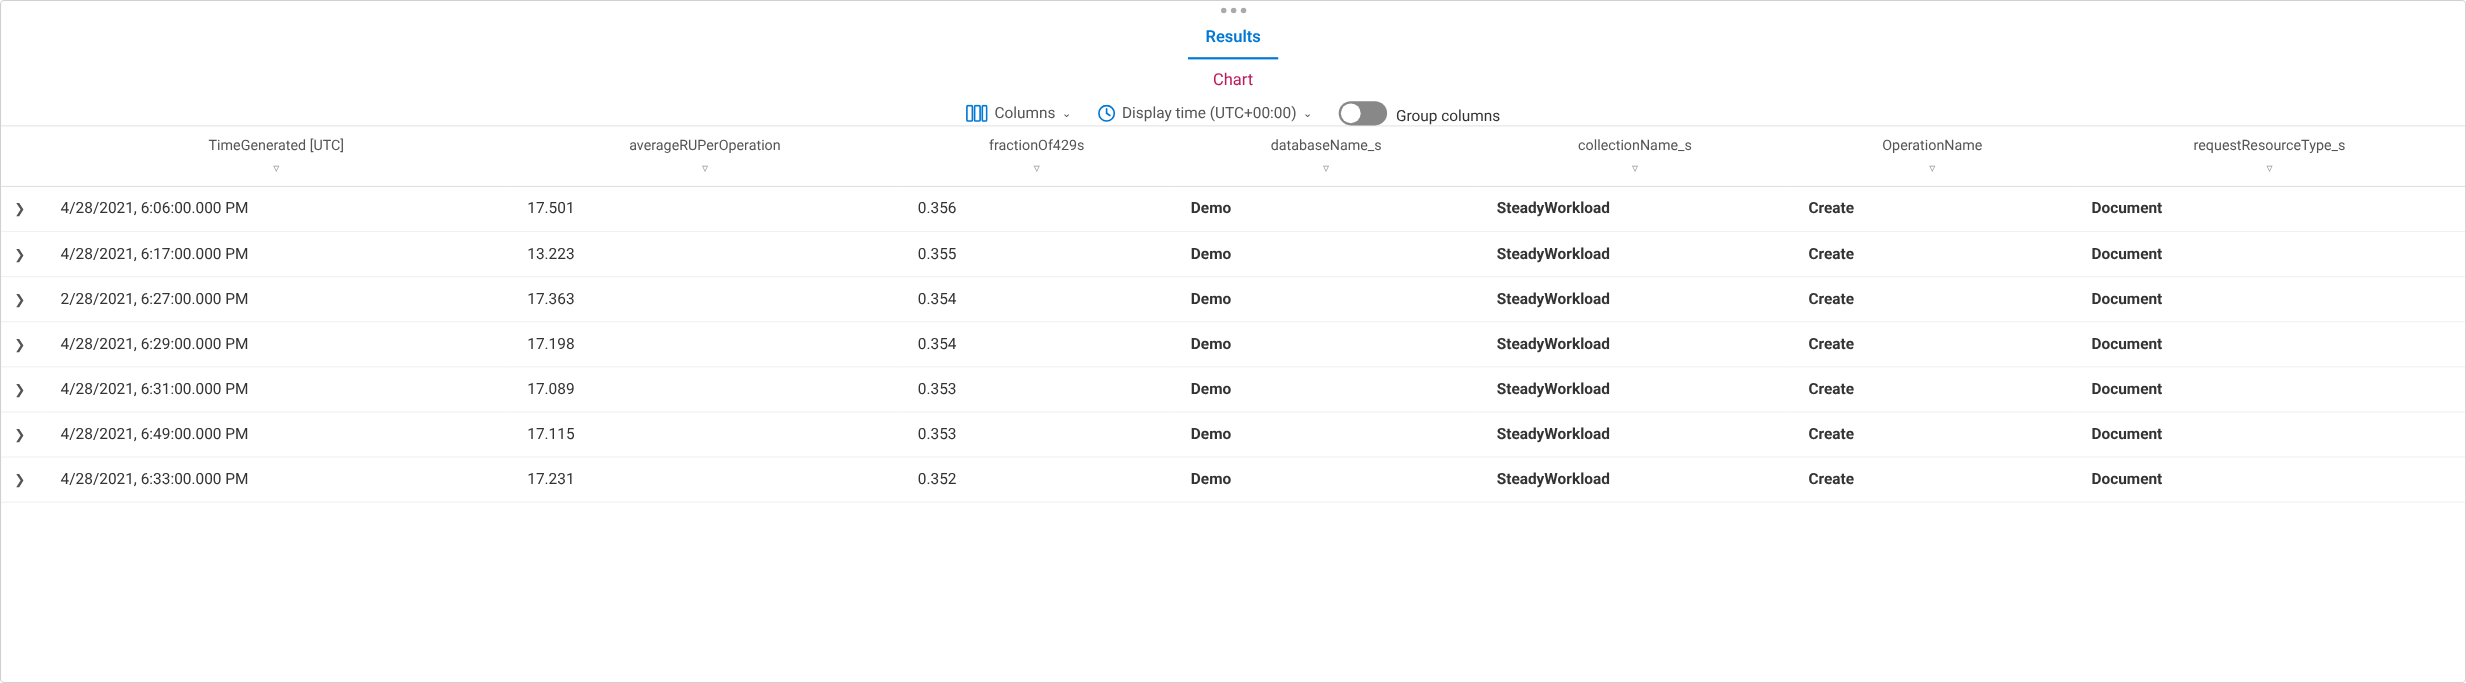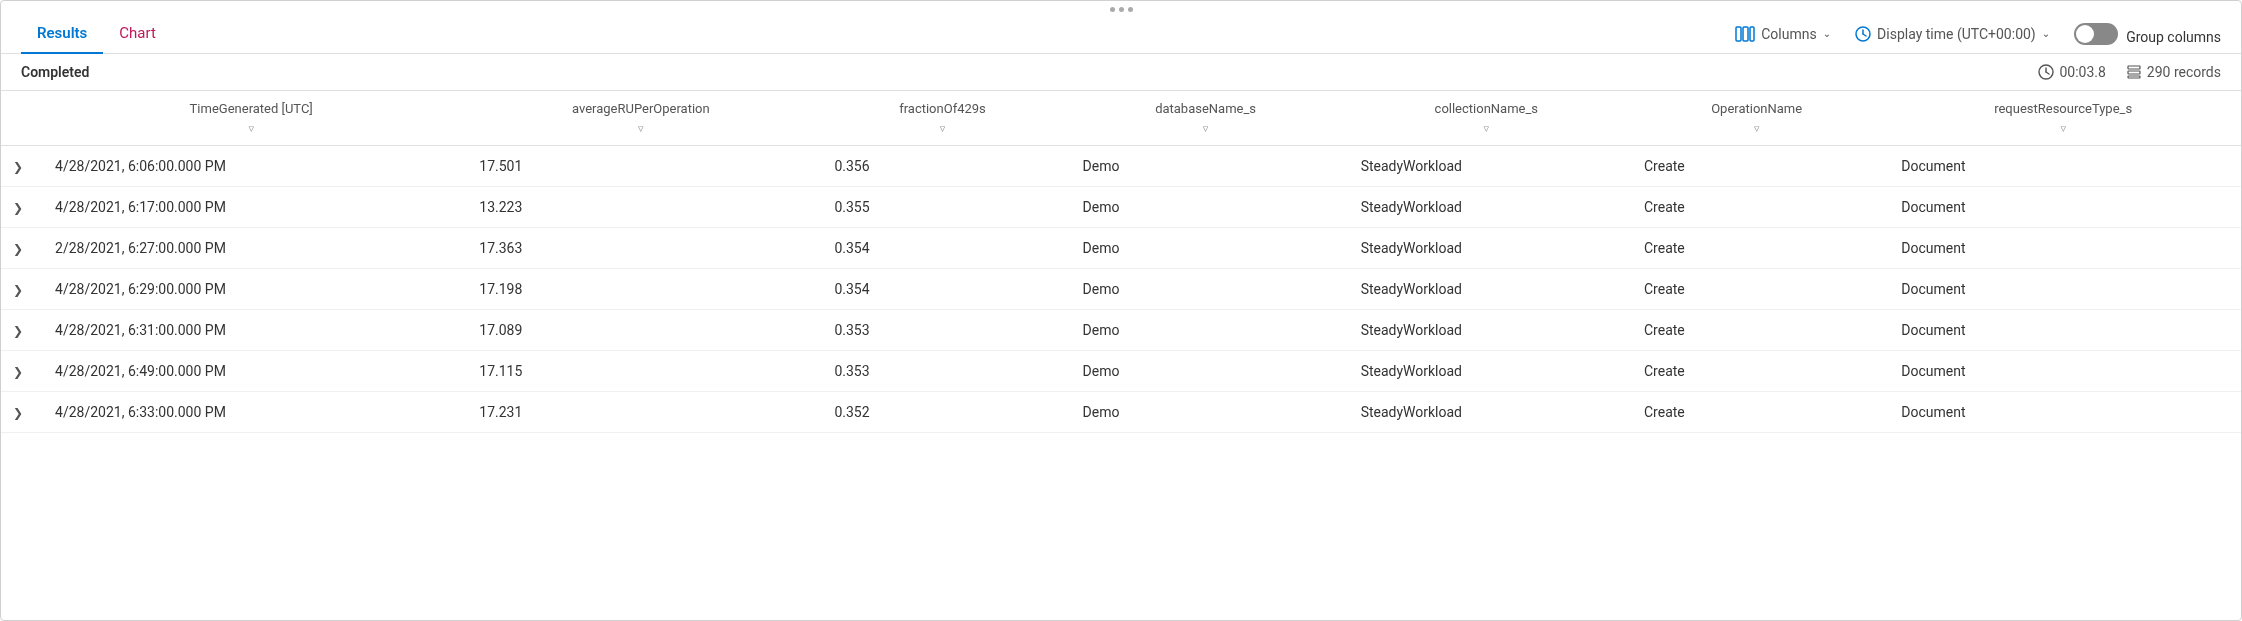--- a/index.html
+++ b/index.html
@@ -42,20 +42,21 @@
       border-radius: 50%;
     }
 
     
     .tab-bar {
       display: flex;
       align-items: center;
       padding: 0 20px;
       border-bottom: 1px solid #e0e0e0;
       gap: 0;
+      flex-direction: column;
     }
 
     .tab {
       padding: 10px 16px;
       cursor: pointer;
       font-size: 15px;
       color: #be185d;
       border-bottom: 2px solid transparent;
       margin-bottom: -1px;
       white-space: nowrap;
@@ -211,21 +212,21 @@
       width: 20px;
       text-align: center;
     }
 
     .expand-col {
       width: 30px;
       padding-left: 12px !important;
     }
 
     .td-bold {
-      font-weight: 400;
+      font-weight: 700;
     }
   </style>
 </head>
 <body>
 
 <div class="container">
 
   <div class="top-dots">
     <div class="dot"></div>
     <div class="dot"></div>
@@ -264,41 +265,20 @@
         <span class="chevron-down">⌄</span>
       </div>
 
       <div class="toggle-container">
         <div class="toggle-switch"></div>
         <span>Group columns</span>
       </div>
     </div>
   </div>
 
-  <div class="status-bar">
-    <span class="status-text">Completed</span>
-    <div class="status-meta">
-      <div class="meta-item">
-        <svg width="16" height="16" viewBox="0 0 16 16">
-          <circle cx="8" cy="8" r="7" fill="none" stroke="#555" stroke-width="1.4"></circle>
-          <line x1="8" y1="4" x2="8" y2="8" stroke="#555" stroke-width="1.4" stroke-linecap="round"></line>
-          <line x1="8" y1="8" x2="11" y2="10" stroke="#555" stroke-width="1.4" stroke-linecap="round"></line>
-        </svg>
-        <span>00:03.8</span>
-      </div>
-      <div class="meta-item">
-        <svg width="16" height="16" viewBox="0 0 16 16">
-          <rect x="2" y="2" width="12" height="3" rx="0.5" fill="none" stroke="#555" stroke-width="1.2"></rect>
-          <rect x="2" y="7" width="12" height="3" rx="0.5" fill="none" stroke="#555" stroke-width="1.2"></rect>
-          <rect x="2" y="12" width="12" height="2" rx="0.5" fill="none" stroke="#555" stroke-width="1.2"></rect>
-        </svg>
-        <span>290 records</span>
-      </div>
-    </div>
-  </div>
 
   <div class="table-container">
     <table>
       <thead>
         <tr>
           <th class="expand-col"></th>
           <th>
             <div class="th-inner">
               <span>TimeGenerated [UTC]</span>
               <span class="filter-icon">▿</span>

